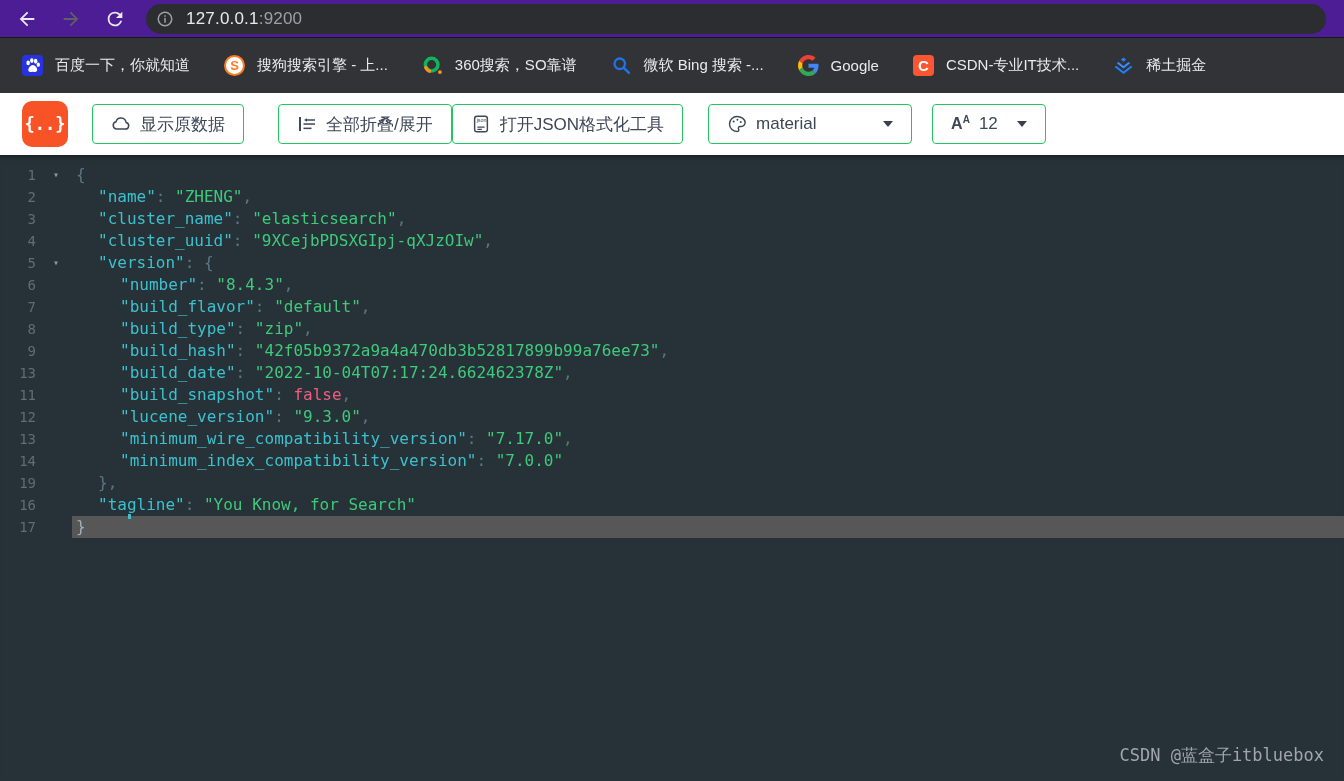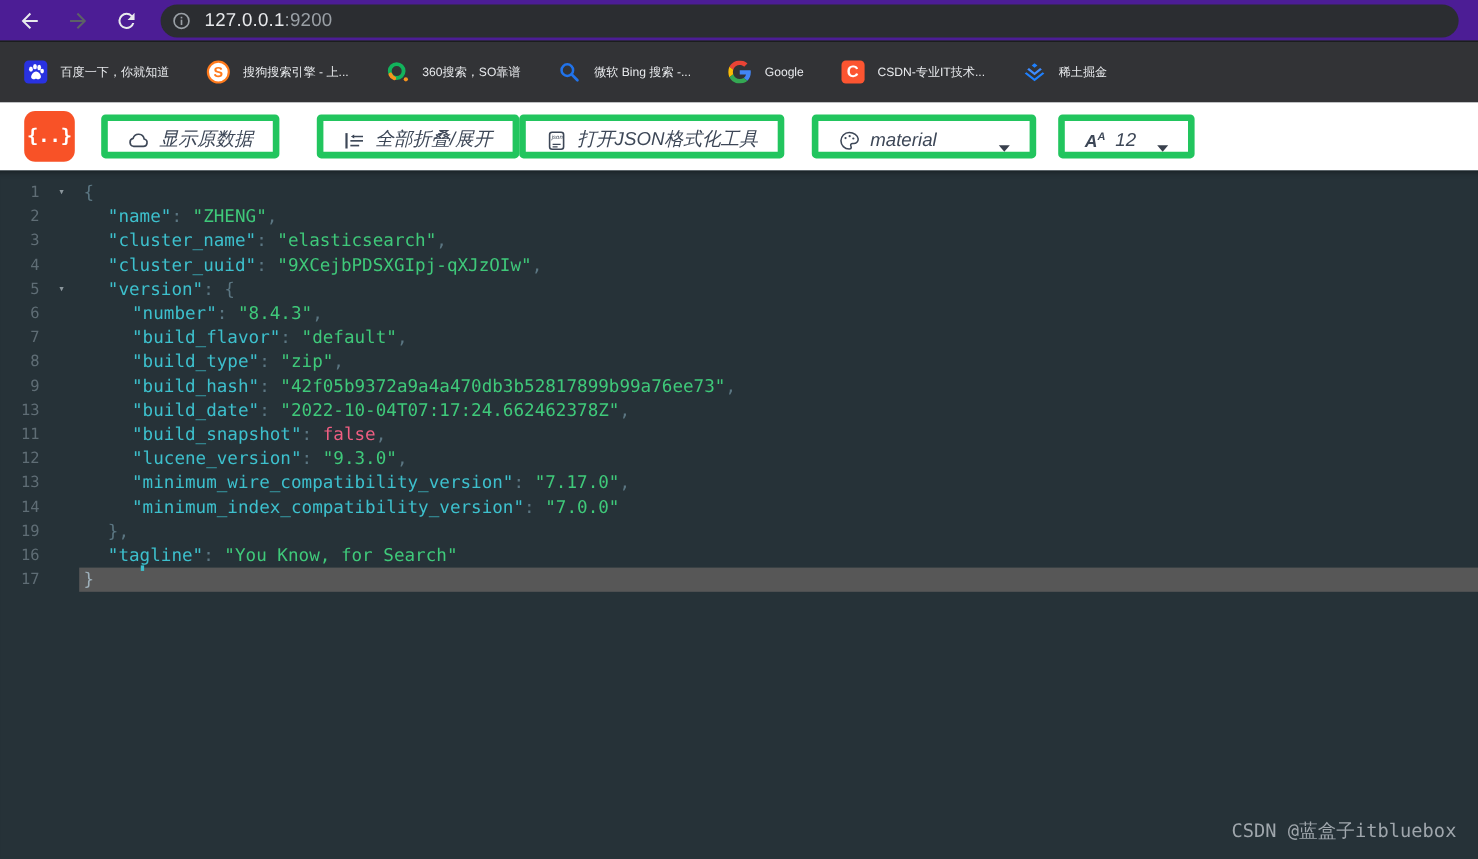--- a/index.html
+++ b/index.html
@@ -16,37 +16,37 @@
              display:flex; align-items:center; padding-left:10px; }
   .omnibox svg { width:18px; height:18px; margin-right:12px; }
   .url { font-size:17px; letter-spacing:.2px; }
   .url .host { color:#e8eaed; }
   .url .port { color:#9aa0a6; }
 
   
   .bookmarks { height:56px; background:#323336; display:flex; align-items:center;
                padding-left:22px; gap:34px; border-top:1px solid #17181a; }
   .bm { display:flex; align-items:center; gap:12px; cursor:pointer; white-space:nowrap; }
-  .bm-label { color:#e8eaed; font-size:11px; }
+  .bm-label { color:#e8eaed; font-size:15px; }
   .fav { width:21px; height:21px; display:flex; align-items:center; justify-content:center; }
   .fav svg { width:21px; height:21px; }
   .fav-baidu { background:#2932E1; border-radius:4px; }
   .fav-sogou { width:21px; height:21px; border-radius:50%; background:#fff; border:2.5px solid #ff7a1c;
                color:#ff7a1c; font-weight:bold; font-size:13px; display:flex; align-items:center; justify-content:center; }
   .fav-csdn  { background:#fc5531; border-radius:4px; color:#fff; font-weight:bold; font-size:15px;
                display:flex; align-items:center; justify-content:center; }
 
   
   .ftoolbar { height:62px; background:#ffffff; display:flex; align-items:center; padding-left:22px; }
   .ext-logo { width:46px; height:46px; border-radius:10px; background:#f85227; color:#fff;
               font-weight:bold; font-size:17px; display:flex; align-items:center; justify-content:center;
               font-family:"DejaVu Sans Mono", monospace; }
-  .tbtn { height:40px; border:6px solid #22c55e; border-radius:4px; background:#fff;
-          display:flex; align-items:flex-end; gap:9px; padding:0 18px; cursor:pointer;
-          color:#3d4757; font-size:17px; white-space:nowrap;font-style:italic; }
+  .tbtn { height:40px; border:1px solid #22c55e; border-radius:4px; background:#fff;
+          display:flex; align-items:center; gap:9px; padding:0 18px; cursor:pointer;
+          color:#3d4757; font-size:17px; white-space:nowrap; }
   .tbtn svg { width:20px; height:20px; flex:none; }
   .caret { width:0; height:0; border-left:5px solid transparent; border-right:5px solid transparent;
            border-top:6px solid #39404d; margin-left:10px; }
   .sp1{margin-left:25px;} .sp2{margin-left:34px;} .sp3{} .sp4{margin-left:24px;} .sp5{margin-left:20px;}
   .fsz-glyph { font-weight:bold; color:#3d4757; font-size:16px; }
   .fsz-glyph sup { font-size:10px; }
 
   
   .code { position:relative; height:624px; background:var(--code-bg,#263238);
           font-family:"DejaVu Sans Mono", monospace; font-size:16px;

